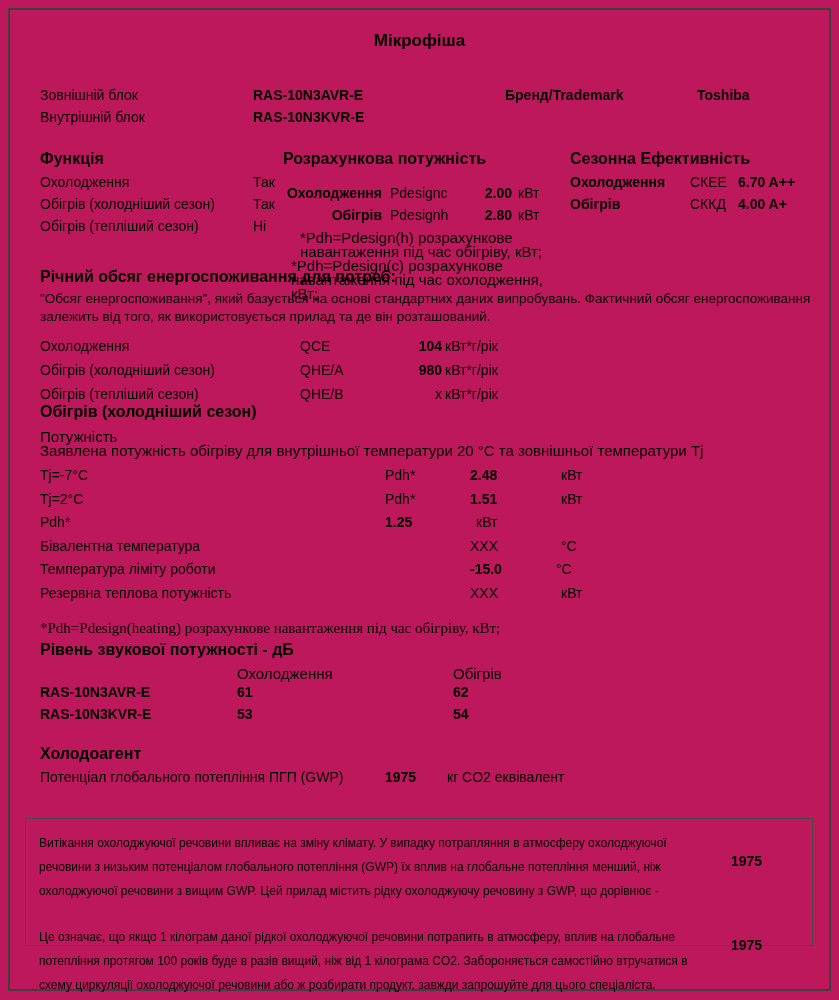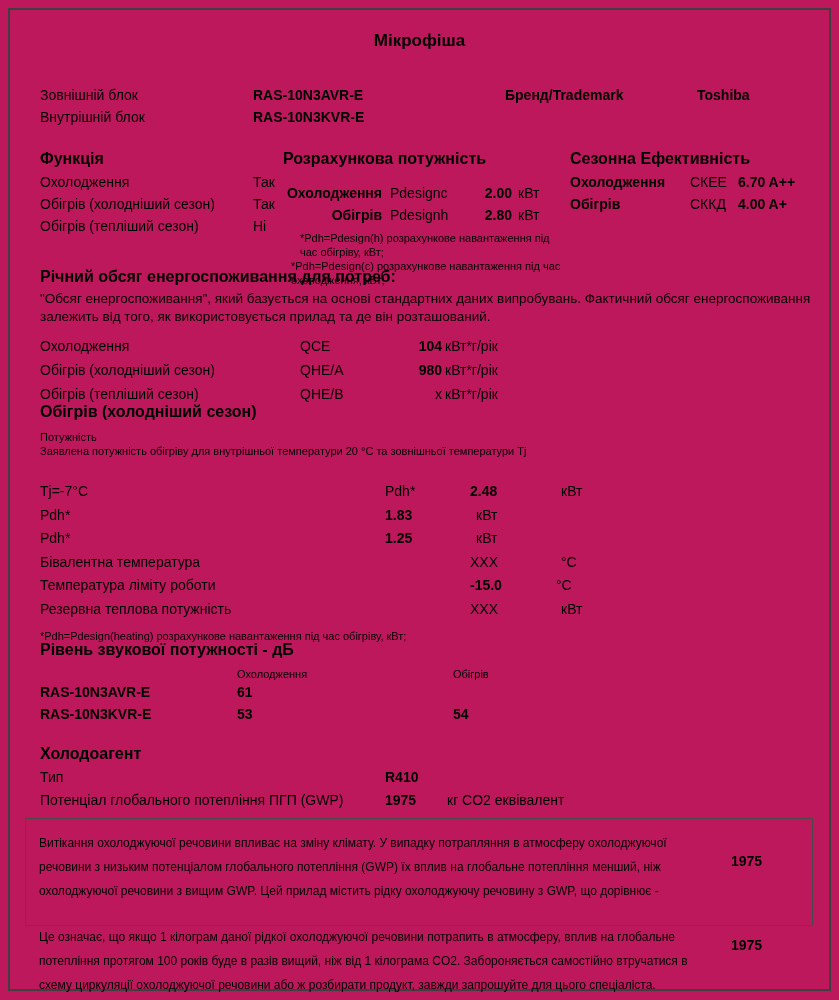--- a/index.html
+++ b/index.html
@@ -8,21 +8,21 @@
   .page {
     position:relative; width:839px; height:1000px; background:#be185d;
     margin:0 auto; overflow:hidden;
   }
   .frame { position:absolute; left:8px; top:8px; right:8px; bottom:9px;
     border:2px solid #3f3f3f; pointer-events:none; }
   .title { position:absolute; top:31px; left:0; width:100%;
     text-align:center; font-size:17px; font-weight:bold; }
   .b { font-weight:bold; }
   .sec-h { font-size:16px; font-weight:bold; }
-  .small { font-size:11px; line-height:14px; }
+  .small { font-size:15px; line-height:14px; }
   .row { display:grid; font-size:14px; line-height:22px; align-items:baseline; }
 
   
   .hdr { position:absolute; left:40px; top:84px; width:760px; }
   .g-hdr { grid-template-columns:213px 252px 192px 1fr; }
 
   
   .colA { position:absolute; left:40px; top:150px; width:250px; }
   .colA .sec-h { margin-bottom:3px; }
   .g-func { grid-template-columns:213px 1fr; }
@@ -42,41 +42,41 @@
   .annual { position:absolute; left:40px; top:268px; width:772px; }
   .annual .desc { font-size:13.5px; line-height:18px; margin-top:4px; }
   .annual .rows { margin-top:8px; }
   .g-annual { grid-template-columns:260px 62px 80px 1fr; line-height:24px; }
   .g-annual .val { text-align:right; }
   .g-annual .unit { padding-left:3px; }
 
   
   .heat { position:absolute; left:40px; top:403px; width:772px; }
   .heat .sub { margin-top:9px; }
-  .heat .rows { margin-top:22px; }
+  .heat .rows { margin-top:6px; }
   .g-heat { grid-template-columns:345px 85px 85px 1fr; line-height:23.5px; }
   .g-heat .val { }
   .g-heat .unit { padding-left:6px; }
-  .heat .foot { margin-top:8px; }
+  .heat .foot { margin-top:16px;font-family:Liberation Serif, serif; }
 
   
   .sound { position:absolute; left:40px; top:641px; width:772px; }
   .g-sound { grid-template-columns:182px 223px 1fr; line-height:22px; }
   .sound .cols { margin-top:8px; }
   .sound .cols .small { line-height:14px; }
   .g-sound .c2 { padding-left:15px; }
   .g-sound .c3 { padding-left:8px; }
 
   
   .refr { position:absolute; left:40px; top:745px; width:772px; }
   .refr .rows { margin-top:3px; }
   .g-refr { grid-template-columns:345px 62px 1fr; line-height:23px; }
 
   
-  .warnbox { position:absolute; left:25px; top:818px; width:788px; height:108px;
+  .warnbox { position:absolute; left:25px; top:818px; width:788px; height:128px;
     border:1px solid #4a4a4a; padding:12px 12px 0 13px; }
   .warnrow { display:flex; align-items:flex-start; }
   .warnrow .txt { width:668px; font-size:12px; line-height:24px; }
   .warnrow .num { font-size:14px; font-weight:bold; margin-left:24px; margin-top:22px; }
   .warnrow.second { margin-top:22px; }
   .warnrow.second .num { margin-top:12px; }
 </style>
 </head>
 <body>
 
@@ -178,22 +178,23 @@
     <div class="small sub">Потужність</div>
     <div class="small">Заявлена потужність обігріву для внутрішньої температури 20 °С та зовнішньої температури Tj</div>
     <div class="rows">
       <div class="row g-heat">
         <span>Tj=-7°C</span>
         <span>Pdh*</span>
         <span class="val b">2.48</span>
         <span class="unit">кВт</span>
       </div>
       <div class="row g-heat">
+        <span>Tj=2°C</span>
         <span>Pdh*</span>
-        <span class="val b">1.83</span>
+        <span class="val b">1.51</span>
         <span class="unit">кВт</span>
       </div>
       <div class="row g-heat">
         <span>Pdh*</span>
         <span class="val b">1.25</span>
         <span class="unit">кВт</span>
       </div>
       <div class="row g-heat">
         <span>Бівалентна температура</span>
         <span></span>
@@ -219,37 +220,33 @@
   <div class="sound">
     <div class="sec-h">Рівень звукової потужності - дБ</div>
     <div class="row g-sound cols">
       <span></span>
       <span class="small c2">Охолодження</span>
       <span class="small c3">Обігрів</span>
     </div>
     <div class="row g-sound b">
       <span>RAS-10N3AVR-E</span>
       <span class="c2">61</span>
+      <span class="c3">62</span>
     </div>
     <div class="row g-sound b">
       <span>RAS-10N3KVR-E</span>
       <span class="c2">53</span>
       <span class="c3">54</span>
     </div>
   </div>
 
   <div class="refr">
     <div class="sec-h">Холодоагент</div>
     <div class="rows">
       <div class="row g-refr">
-        <span>Тип</span>
-        <span class="b">R410</span>
-        <span></span>
-      </div>
-      <div class="row g-refr">
         <span>Потенціал глобального потепління ПГП (GWP)</span>
         <span class="b">1975</span>
         <span>кг CO2 еквівалент</span>
       </div>
     </div>
   </div>
 
   <div class="warnbox">
     <div class="warnrow">
       <div class="txt">Витікання охолоджуючої речовини впливає на зміну клімату. У випадку потрапляння в атмосферу охолоджуючої речовини з низьким потенціалом глобального потепління (GWP) їх вплив на глобальне потепління менший, ніж охолоджуючої речовини з вищим GWP. Цей прилад містить рідку охолоджуючу речовину з GWP, що дорівнює -</div>

